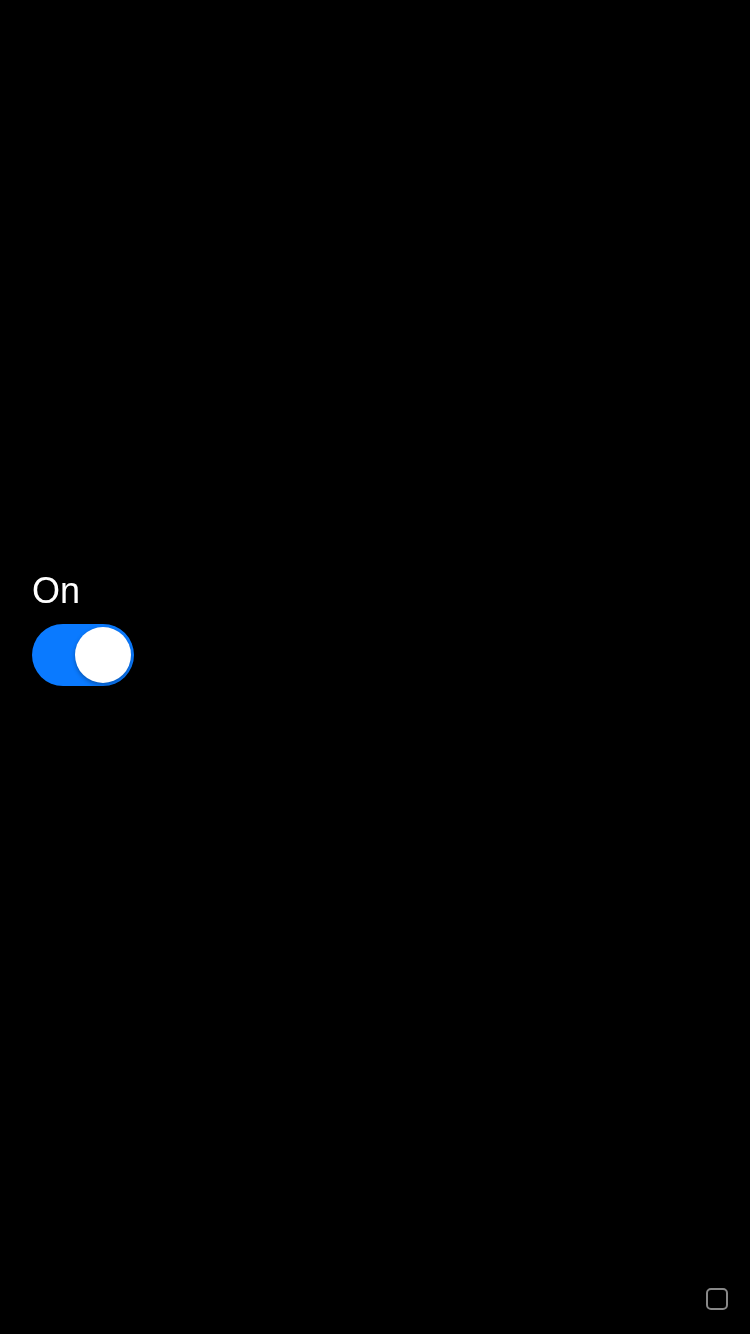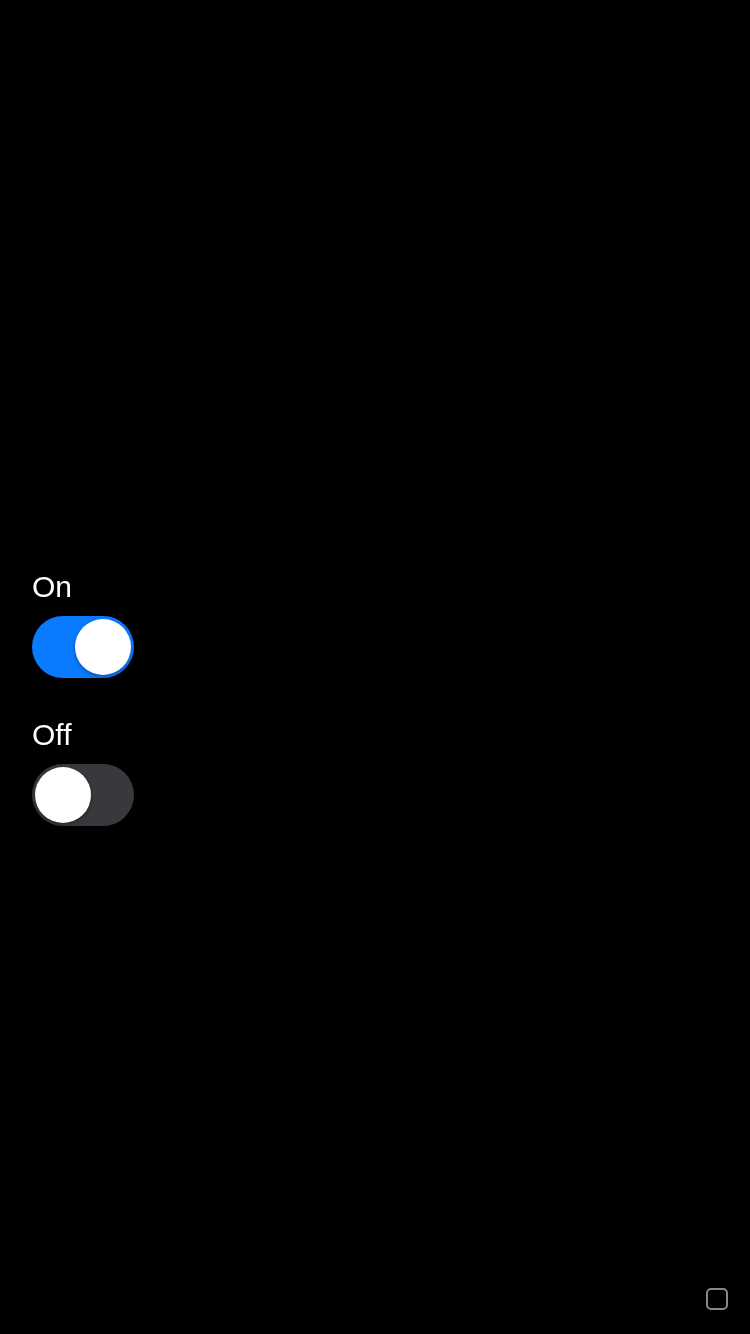--- a/index.html
+++ b/index.html
@@ -22,21 +22,21 @@
       left: 32px;
       top: 570px;
     }
     
     .toggle-group {
       margin-bottom: 40px;
     }
     
     .toggle-label {
       color: #FFFFFF;
-      font-size: 30px;
+      font-size: 36px;
       font-weight: 400;
       margin-bottom: 12px;
       display: block;
     }
     
     .toggle-switch {
       position: relative;
       width: 102px;
       height: 62px;
       border-radius: 31px;
@@ -84,22 +84,16 @@
 
 <div class="content">
 
   <div class="toggle-group">
     <span class="toggle-label">On</span>
     <div class="toggle-switch on">
       <div class="toggle-thumb"></div>
     </div>
   </div>
 
-  <div class="toggle-group">
-    <span class="toggle-label">Off</span>
-    <div class="toggle-switch off">
-      <div class="toggle-thumb"></div>
-    </div>
-  </div>
 
 </div>
 
 <div class="corner-icon"></div>
 
 </body></html>

